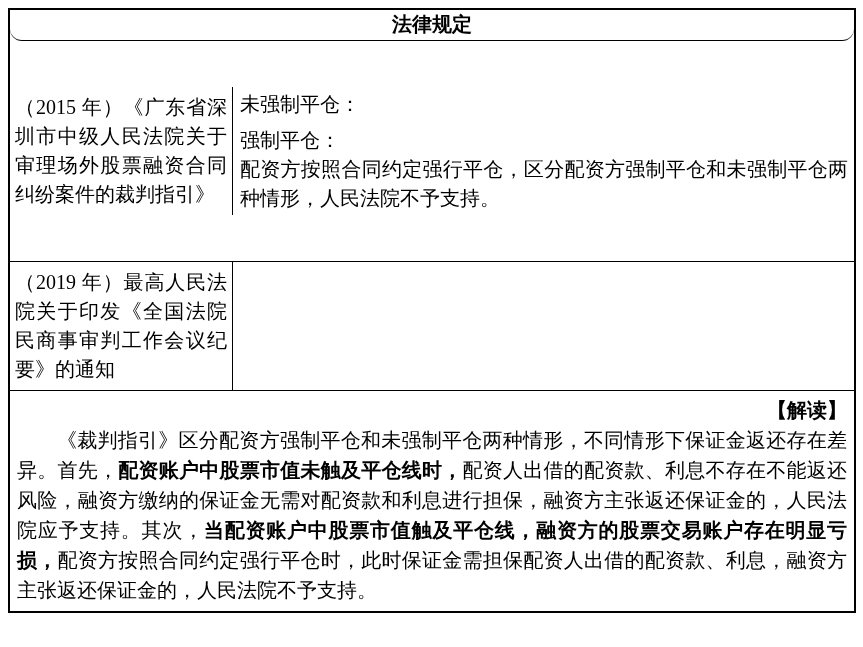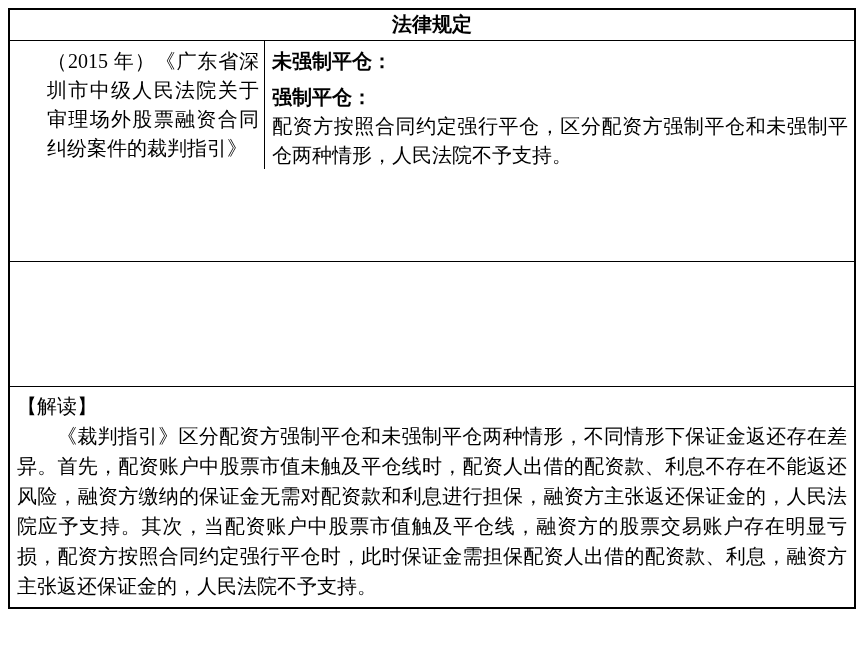--- a/index.html
+++ b/index.html
@@ -18,60 +18,60 @@
     border: 2.5px solid #000;
     background: #fff;
   }
   .tbl-header {
     border-bottom: 1.5px solid #000;
     text-align: center;
     font-weight: bold;
     font-size: 20px;
     height: 31px;
     line-height: 29px;
+    border-radius: 12px;
   }
   .tbl-row {
     display: flex;
     border-bottom: 1.5px solid #000;
-    align-items: flex-start;
-    padding-left: 32px;
+    align-items: center;
   }
   .row-1 { min-height: 221px; }
   .row-2 { min-height: 125px; }
   .cell-law {
     flex: 0 0 223px;
     width: 223px;
     border-right: 1.5px solid #000;
     padding: 6px 5px;
     font-size: 20px;
     line-height: 29px;
     text-align: justify;
     text-justify: inter-ideograph;
   }
   .cell-prov {
     flex: 1;
     padding: 6px 6px 6px 7px;
     font-size: 20px;
     line-height: 29px;
   }
   .prov-section + .prov-section { margin-top: 7px; }
-  .sec-heading { font-weight: bold; }
+  .sec-heading { font-weight: normal; }
   .sec-body { text-align: justify; text-justify: inter-ideograph; }
   .interp {
     padding: 4px 7px 6px;
     font-size: 20px;
     line-height: 30px;
   }
-  .interp-label { font-weight: normal; }
+  .interp-label { font-weight: bold; text-align: right; }
   .interp p {
     text-indent: 2em;
     text-align: justify;
     text-justify: inter-ideograph;
   }
-  .bold { font-weight: normal; }
+  .bold { font-weight: bold; }
 </style>
 </head>
 <body>
 
 <div class="legal-table">
 
   <div class="tbl-header">法律规定</div>
 
   <div class="tbl-row row-1">
     <div class="cell-law">（2015 年）《广东省深圳市中级人民法院关于审理场外股票融资合同纠纷案件的裁判指引》</div>
@@ -80,20 +80,21 @@
         <div class="sec-heading">未强制平仓：</div>
       </div>
       <div class="prov-section">
         <div class="sec-heading">强制平仓：</div>
         <div class="sec-body">配资方按照合同约定强行平仓，区分配资方强制平仓和未强制平仓两种情形，人民法院不予支持。</div>
       </div>
     </div>
   </div>
 
   <div class="tbl-row row-2">
+    <div class="cell-law">（2019 年）最高人民法院关于印发《全国法院民商事审判工作会议纪要》的通知</div>
     <div class="cell-prov"></div>
   </div>
 
   <div class="interp">
     <div class="interp-label">【解读】</div>
     <div>
         <p><span>《裁判指引》区分配资方强制平仓和未强制平仓两种情形，不同情形下保证金返还存在差异。首先，</span><span class="bold">配资账户中股票市值未触及平仓线时，</span><span>配资人出借的配资款、利息不存在不能返还风险，融资方缴纳的保证金无需对配资款和利息进行担保，融资方主张返还保证金的，人民法院应予支持。其次，</span><span class="bold">当配资账户中股票市值触及平仓线，融资方的股票交易账户存在明显亏损，</span><span>配资方按照合同约定强行平仓时，此时保证金需担保配资人出借的配资款、利息，融资方主张返还保证金的，人民法院不予支持。</span></p>
       </div>
   </div>
 

